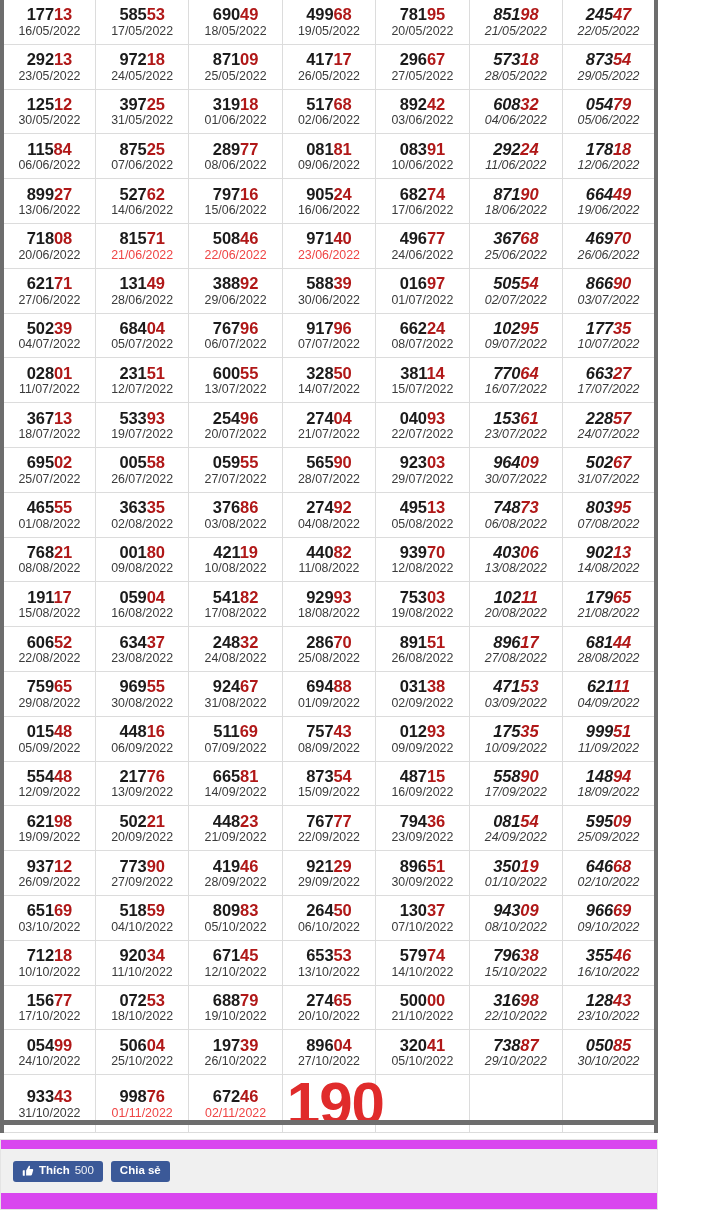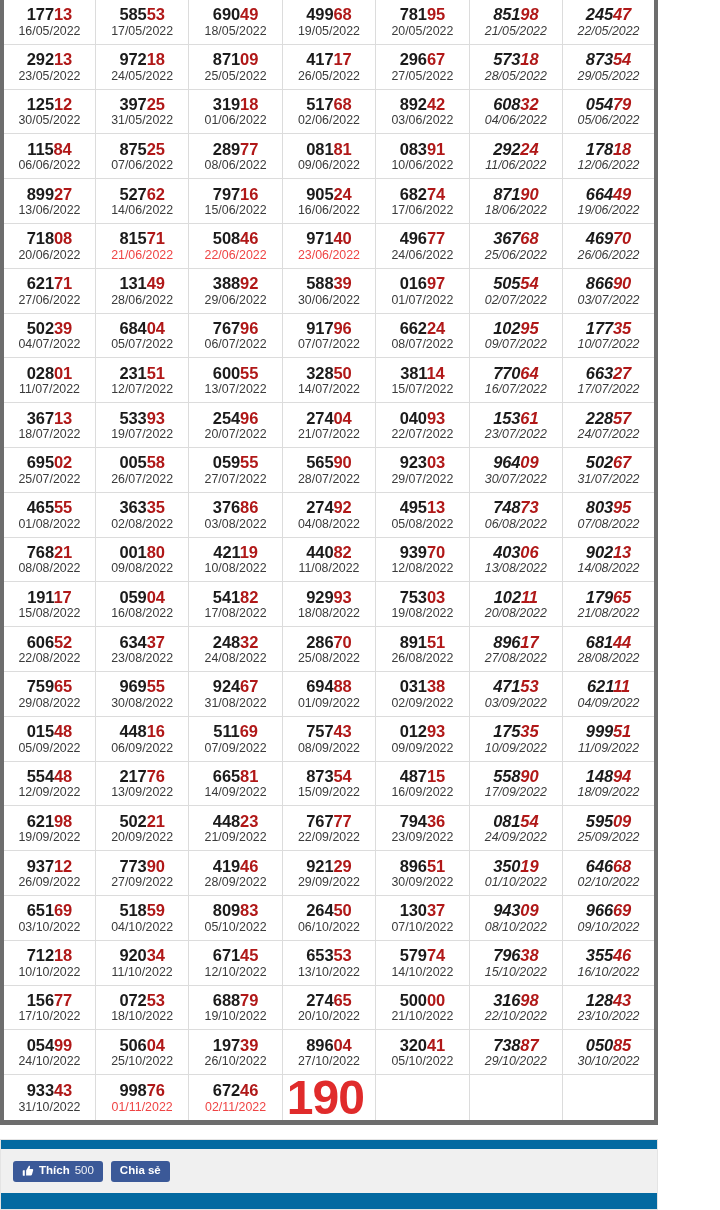--- a/index.html
+++ b/index.html
@@ -53,42 +53,42 @@
   .date {
     display: block;
     font-size: 12.4px;
     color: #3a3a3a;
     line-height: 1.25;
     padding-bottom: 3px;
   }
   td.hl .date { color: #ef4444; }
   .big-num {
     display: block;
-    font-size: 48px;
+    font-size: 60px;
     font-weight: bold;
     color: #e02b2b;
     line-height: 0.95;
     letter-spacing: -1px;
     text-align: left;
     padding-left: 4px;
   }
   .table-bottom-rule {
     position: absolute;
     left: 0;
     width: 658px;
     height: 5px;
     background: #6d6d6d;
   }
 
   
   .fb-outer {
     position: absolute;
     left: 0;
     width: 658px;
-    background: #0369a1;
+    background: #d946ef;
     border: 1px solid #e4e4e4;
   }
   .fb-inner {
     margin: 9px 0 0 0;
     background: #f0f0f0;
     height: 44px;
     display: flex;
     align-items: center;
     padding-left: 12px;
     gap: 8px;

